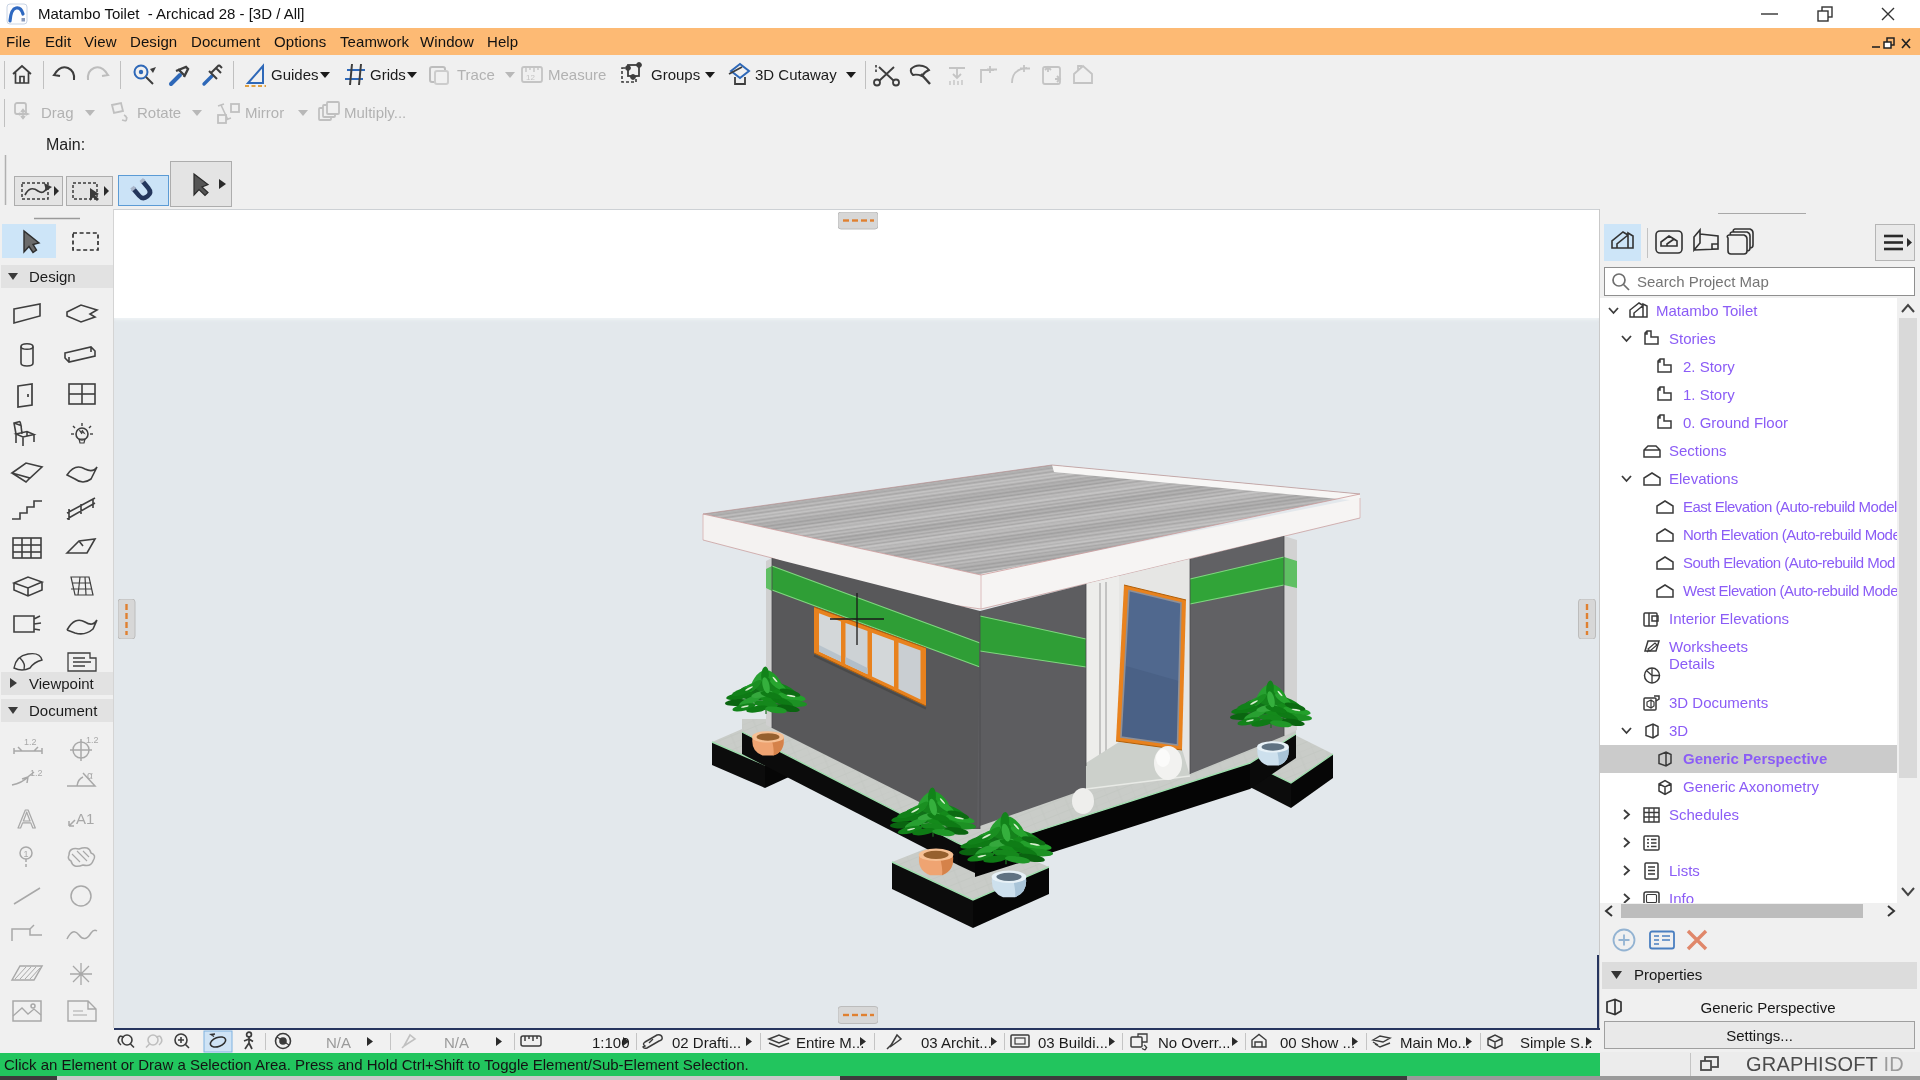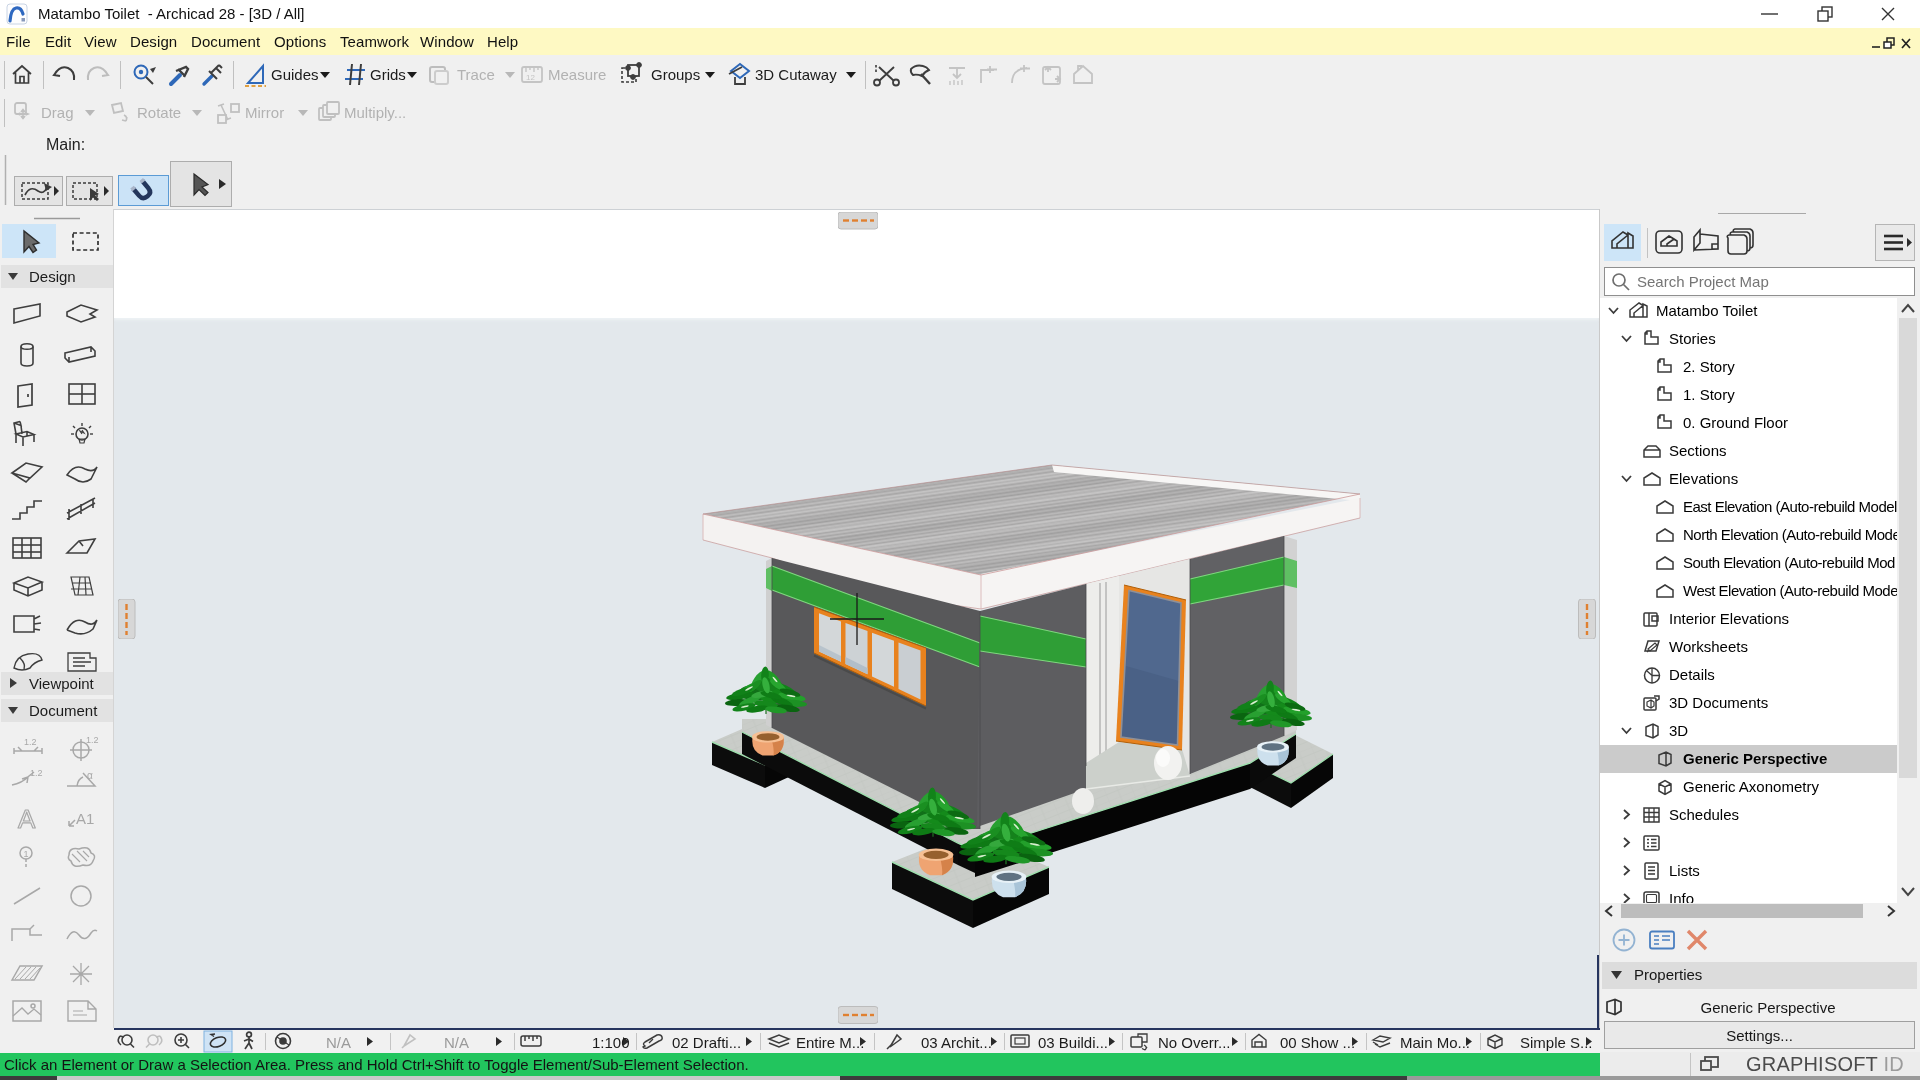--- a/index.html
+++ b/index.html
@@ -1,39 +1,39 @@
 <!DOCTYPE html>
 <html><head>
 <meta charset="utf-8">
 <style>
 * { margin:0; padding:0; box-sizing:border-box; }
 html,body { width:1920px; height:1080px; overflow:hidden; font-family:"Liberation Sans",sans-serif; background:#fff; }
 .abs { position:absolute; }
 #page { position:relative; width:1920px; height:1080px; }
 
 #titlebar { left:0; top:0; width:1920px; height:28px; background:#fff; }
-#menubar { left:0; top:28px; width:1920px; height:27px; background:#fef9c3; }
+#menubar { left:0; top:28px; width:1920px; height:27px; background:#fdba74; }
 .menuitem { position:absolute; top:5px; font-size:15px; color:#111; letter-spacing:0.1px; }
 #toolbar1 { left:0; top:55px; width:1920px; height:40px; background:#f0f0f0; }
 #toolbar2 { left:0; top:95px; width:1920px; height:36px; background:#f0f0f0; }
 #mainbar { left:0; top:131px; width:1920px; height:78px; background:#f0f0f0; }
 .tbtext { position:absolute; font-size:15px; color:#1b1b1b; }
 .tbtext.dis { color:#b2b2b2; }
 .dd { position:absolute; width:0; height:0; border-left:5px solid transparent; border-right:5px solid transparent; border-top:6px solid #1b1b1b; }
 .dd.dis { border-top-color:#b8b8b8; }
 
 #toolbox { left:0; top:209px; width:114px; height:843px; background:#f0f0f0; border-right:1px solid #d4d4d4; }
 .secthead { position:absolute; left:1px; width:112px; height:23px; background:#e2e2e2; font-size:15px; color:#1b1b1b; line-height:23px; padding-left:28px; }
 
 #canvas { left:114px; top:209px; width:1485px; height:819px; background:#e3e8ec; overflow:hidden; border-top:1px solid #cdd1d5; }
 #canvastop { left:0; top:0; width:1485px; height:108px; background:#ffffff; box-shadow:0 2px 3px rgba(240,244,246,0.9); }
 
 #rightpanel { left:1599px; top:209px; width:321px; height:843px; background:#f0f0f0; border-left:1px solid #c9c9c9; }
 #tree { position:absolute; left:1px; top:89px; width:297px; height:605px; background:#fff; overflow:hidden; }
-.trow { position:absolute; left:0; width:297px; height:28px; font-size:15px; color:#000000; }
+.trow { position:absolute; left:0; width:297px; height:28px; font-size:15px; color:#8b5cf6; }
 .trow .txt { position:absolute; top:5px; white-space:nowrap; }
 
 #quickbar { left:114px; top:1028px; width:1486px; height:25px; background:#f1f1f1; border-top:2px solid #26355f; }
 #quickleft { left:0px; top:1028px; width:114px; height:25px; background:#f0f0f0; }
 #statusbar { left:0; top:1053px; width:1600px; height:23px; background:#22c55e; }
 #gsbar { left:1600px; top:1052px; width:320px; height:24px; background:#ececec; }
 #bottomstrip { left:0; top:1076px; width:1920px; height:4px; background:#3c3c3c; }
 .qtext { position:absolute; top:4px; font-size:15px; color:#1b1b1b; }
 svg { display:block; }
 </style>
@@ -766,21 +766,21 @@
       </div>
     <div class="trow" style="top:307px;">
         <span class="txt" style="left:69px;">Interior Elevations</span>
       </div>
     <div class="trow" style="top:279px;">
         <span class="txt" style="left:83px;letter-spacing:-0.5px;">West Elevation (Auto-rebuild Mode</span>
       </div>
     <div class="trow" style="top:335px;">
         <span class="txt" style="left:69px;">Worksheets</span>
       </div>
-    <div class="trow" style="top:363px;">
+    <div class="trow" style="top:352px;">
         <span class="txt" style="left:69px;">Details</span>
       </div>
     <div class="trow" style="top:391px;">
         <span class="txt" style="left:69px;">3D Documents</span>
       </div>
     <div class="trow" style="top:419px;">
         <span class="txt" style="left:69px;">3D</span>
       </div>
     <div class="trow" style="top:447px;">
         <span class="txt" style="left:83px;font-weight:bold;">Generic Perspective</span>

